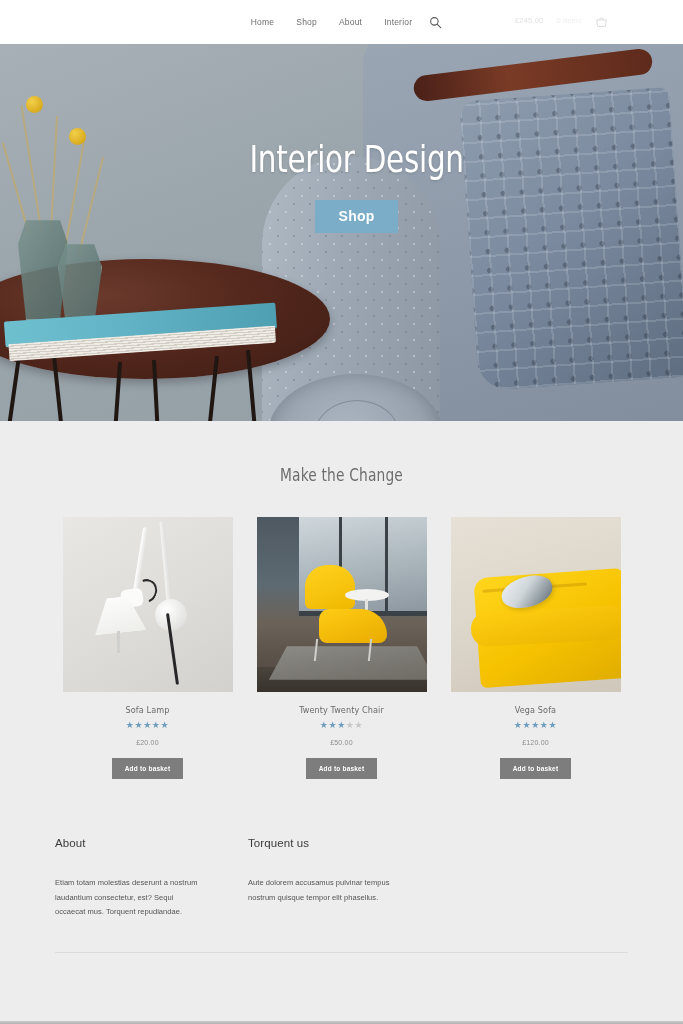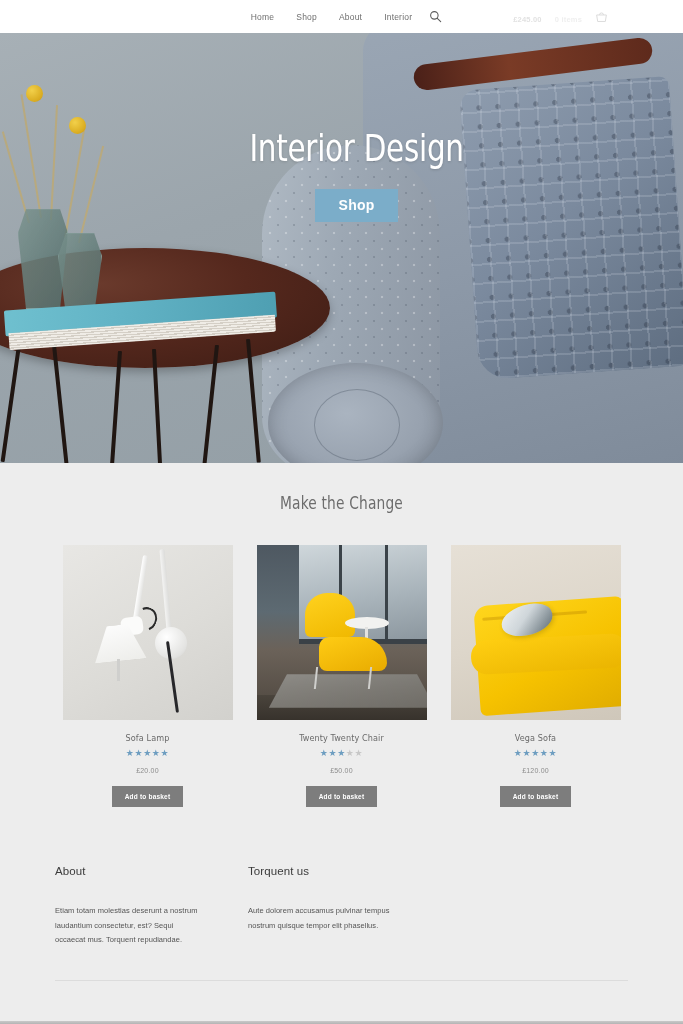--- a/index.html
+++ b/index.html
@@ -15,21 +15,21 @@
   .page {
     position: relative;
     width: 683px;
     height: 1024px;
     background: #ededed;
   }
 
   
   .header {
     position: relative;
-    height: 33px;
+    height: 44px;
     background: #ffffff;
     display: flex;
     align-items: center;
     justify-content: center;
     z-index: 20;
   }
   .nav-wrap {
     display: flex;
     align-items: center;
     gap: 0px;
@@ -72,41 +72,40 @@
     cursor: pointer;
   }
   .search-icon svg { display:block; }
 
   .cart-area {
     position: absolute;
     right: 75px;
     top: 50%;
     transform: translateY(-50%);
     display: flex;
-    align-items: flex-end;
+    align-items: flex-start;
     gap: 13px;
-    font-weight: bold;
   }
   .cart-price {
     font-size: 7.5px;
     color: #e2e2e2;
     letter-spacing: 0.2px;
   }
   .cart-count {
     font-size: 7.5px;
     color: #efefef;
     letter-spacing: 0.2px;
   }
   .cart-icon { width: 13px; height: 13px; opacity: 0.18; }
   .cart-icon svg { display: block; }
 
   
   .hero {
     position: relative;
-    height: 430px;
+    height: 377px;
     overflow: hidden;
     background: #3b82f6;
   }
   .hero-bg {
     position: absolute;
     inset: 0;
     background:
       linear-gradient(105deg, #9fa8ae 0%, #a3acb2 34%, #99a3aa 48%, #8e99a1 60%, #8a949c 100%);
   }
   
@@ -304,21 +303,21 @@
     letter-spacing: 0.2px;
     border: none;
     cursor: pointer;
     font-family: "Liberation Sans", sans-serif;
     line-height: 1;
   }
 
   
   .products-section {
     background: #ededed;
-    padding-top: 30px;
+    padding-top: 44px;
     padding-bottom: 30px;
   }
   .section-title {
     text-align: center;
     font-family: "DejaVu Sans Condensed", "Liberation Sans Narrow", "Liberation Sans", sans-serif;
     font-size: 17px;
     font-weight: 400;
     color: #6d6d6d;
     letter-spacing: 0.2px;
     transform: scaleX(0.9);

